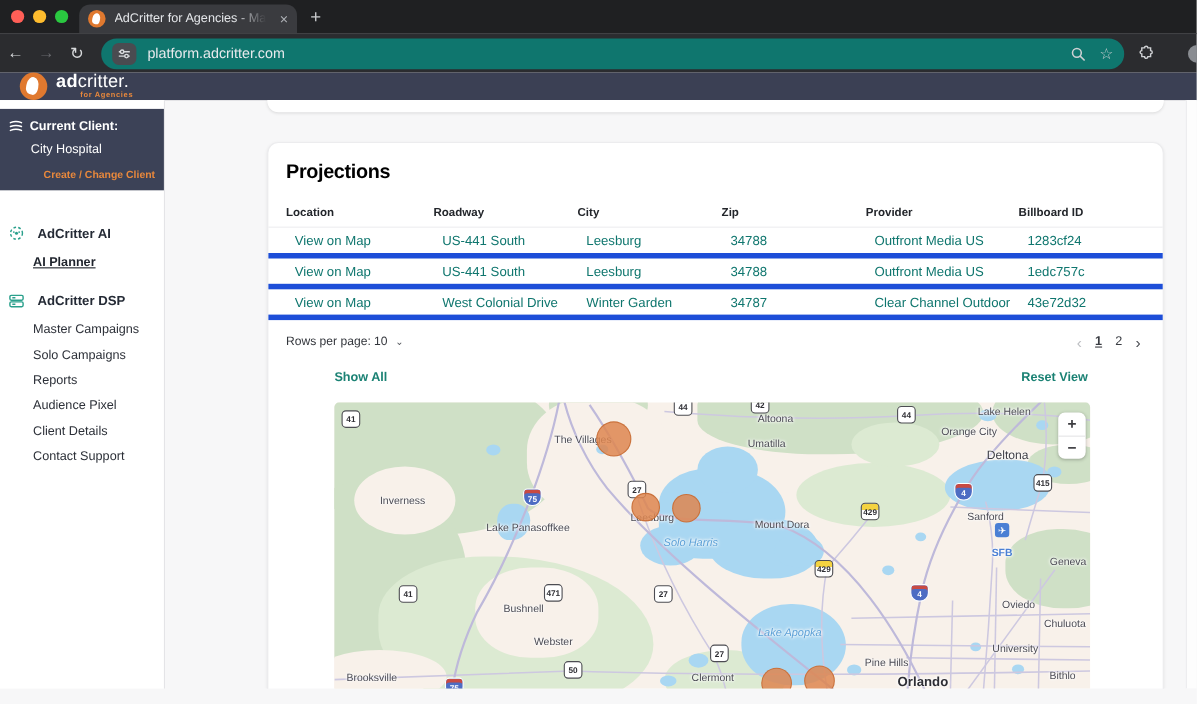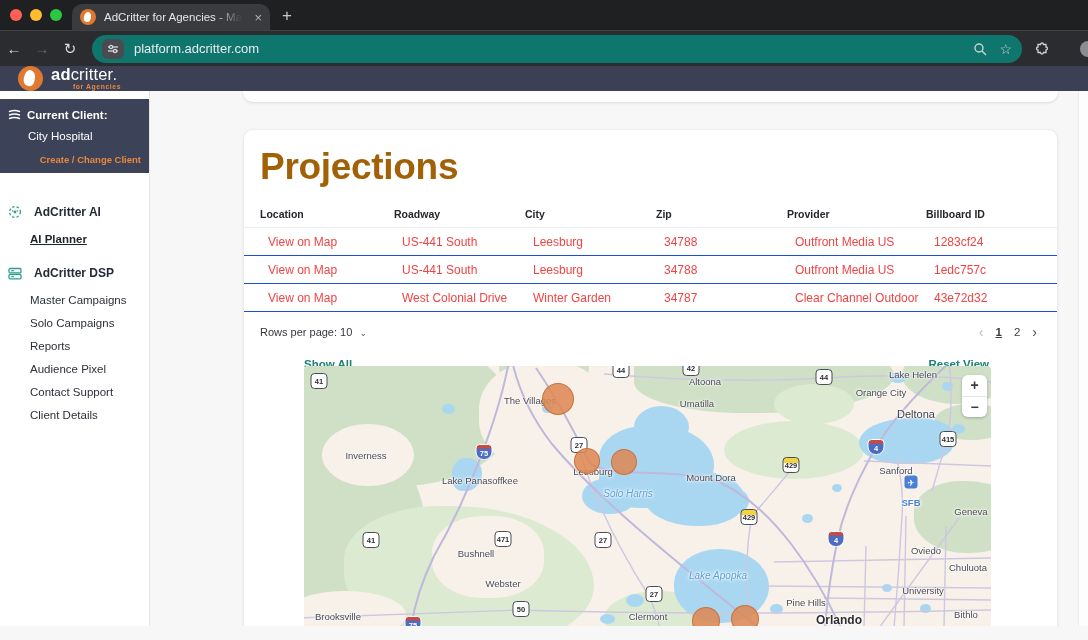--- a/index.html
+++ b/index.html
@@ -58,25 +58,25 @@
   .nav-section .sec-title { font-size:12px; font-weight:700; color:#252b36; }
   .nav-items { list-style:none; margin-top:8px; }
   .nav-items li { font-size:11.5px; color:#2c3038; padding:5.5px 0 5.5px 30px; }
   li.active-item { font-weight:700; text-decoration:underline; color:#1e232c; }
 
   
   .prev-card { position:absolute; left:93px; top:0; width:815px; height:11px; background:#fff;
                border-radius:0 0 10px 10px; box-shadow:0 1px 3px rgba(0,0,0,.12); }
   .card { position:absolute; left:93px; top:38px; width:815px; height:600px; background:#fff;
           border-radius:10px; box-shadow:0 1px 3px rgba(0,0,0,.08); border:1px solid #ececee; padding:16px 0 0 0; }
-  .card h1 { font-size:37px; font-weight:800; color:#a16207; padding-left:16px; letter-spacing:-.3px; }
+  .card h1 { font-size:18px; font-weight:800; color:#000000; padding-left:16px; letter-spacing:-.3px; }
 
   .tgrid { display:grid; grid-template-columns:134px 131px 131px 131px 139px 1fr; align-items:center; height:28px; padding-left:16px; }
   .thead { margin-top:12px; font-size:10.5px; font-weight:700; color:#23262b; border-bottom:1px solid #ededef; }
-  .trow { font-size:12px; color:#ef4444; border-bottom:1px solid #1d4ed8;padding-left:24px; }
+  .trow { font-size:12px; color:#0f766e; border-bottom:5px solid #1d4ed8;padding-left:24px; }
   .tcell { padding-right:8px; white-space:nowrap; overflow:hidden; }
 
   .pag-row { display:flex; align-items:center; margin-top:8px; padding:0 20px 0 16px; height:24px; }
   .rpp { font-size:11px; color:#33363c; }
   .rpp .chev { font-size:9px; color:#55585e; margin-left:4px; }
   .pager { margin-left:auto; display:flex; align-items:center; gap:12px; font-size:11.5px; color:#3a3d43; }
   .pager .arrow { color:#bcbec2; font-size:14px; }
   .pager .arrow.on { color:#4a4d53; }
   .pager .pg.active { font-weight:700; text-decoration:underline; }
 
@@ -213,22 +213,22 @@
           <line x1="3.2" y1="3.7" x2="6" y2="3.7" stroke="#2aa08c" stroke-width="1.2"></line>
           <line x1="3.2" y1="9.6" x2="6" y2="9.6" stroke="#2aa08c" stroke-width="1.2"></line>
         </svg>
         <span class="sec-title">AdCritter DSP</span>
       </div>
       <ul class="nav-items" id="dsp-items">
           <li>Master Campaigns</li>
           <li>Solo Campaigns</li>
           <li>Reports</li>
           <li>Audience Pixel</li>
+          <li>Client Details</li>
           <li>Contact Support</li>
-          <li>Client Details</li>
         </ul>
     </div>
   </div>
 
   <div class="mainarea">
     <div class="prev-card"></div>
 
     <div class="card">
       <h1>Projections</h1>
 

